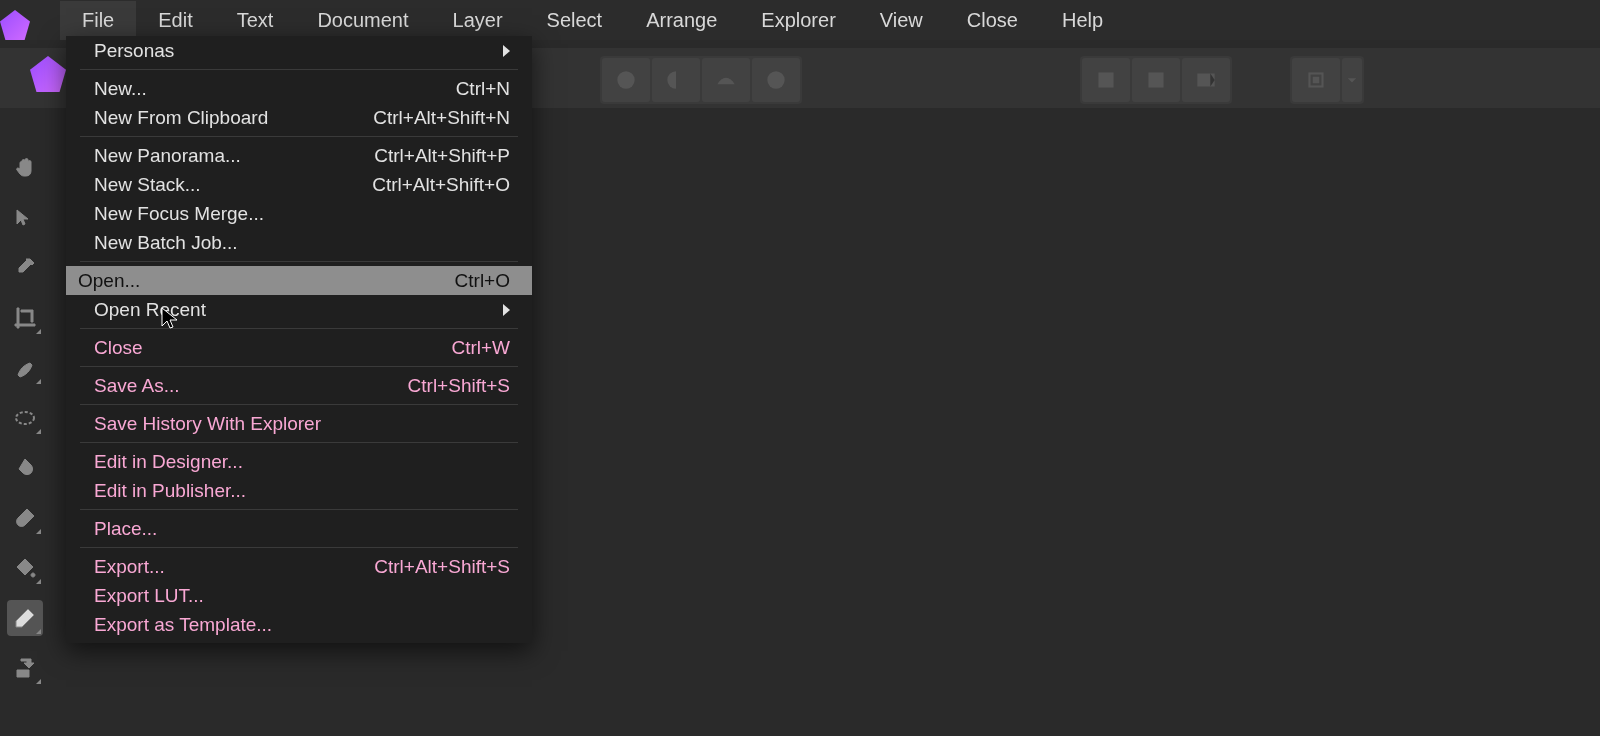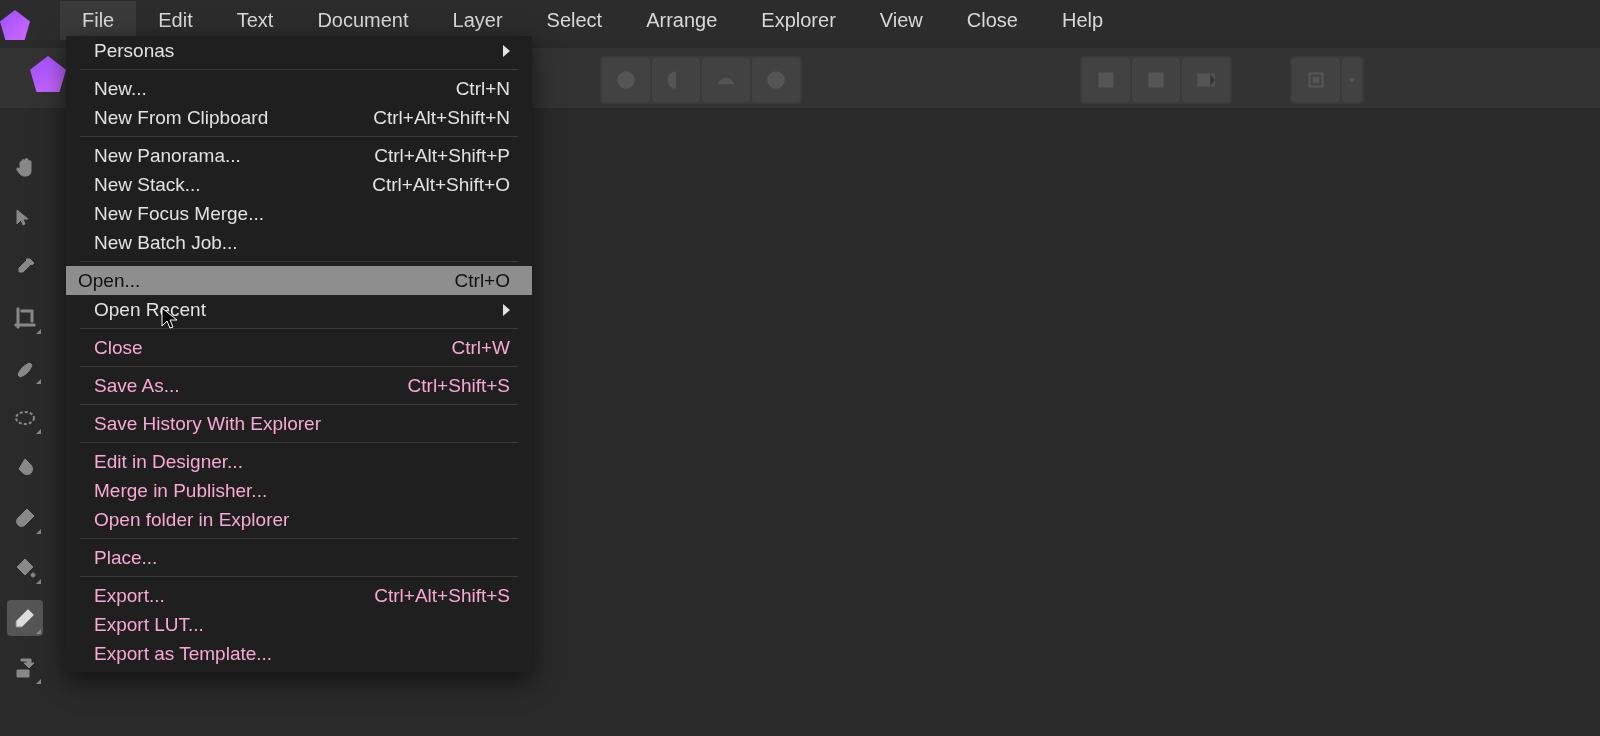--- a/index.html
+++ b/index.html
@@ -346,24 +346,21 @@
     </div>
     <div class="dd-sep"></div>
     <div class="dd-item disabled">
       <span>Save History With Explorer</span>
     </div>
     <div class="dd-sep"></div>
     <div class="dd-item disabled">
       <span>Edit in Designer...</span>
     </div>
     <div class="dd-item disabled">
-      <span>Merge in Publisher...</span>
-    </div>
-    <div class="dd-item disabled">
-      <span>Open folder in Explorer</span>
+      <span>Edit in Publisher...</span>
     </div>
     <div class="dd-sep"></div>
     <div class="dd-item disabled">
       <span>Place...</span>
     </div>
     <div class="dd-sep"></div>
     <div class="dd-item disabled">
       <span>Export...</span>
       <span class="shortcut">Ctrl+Alt+Shift+S</span>
     </div>

